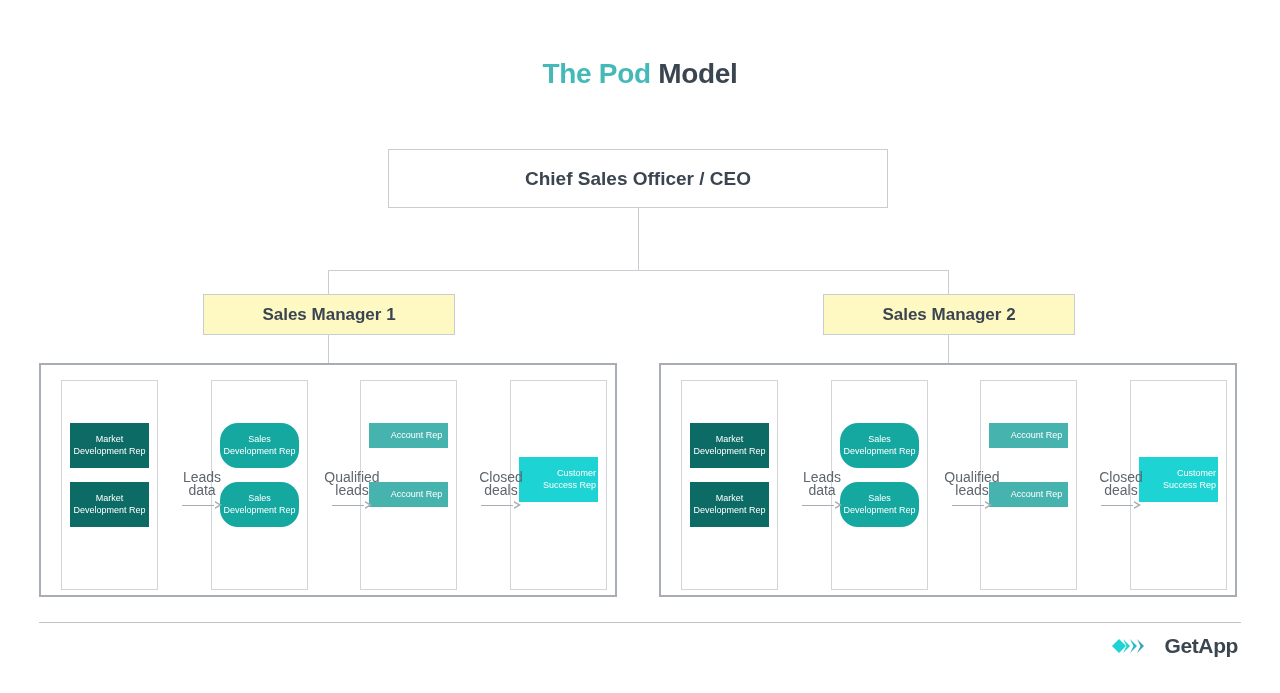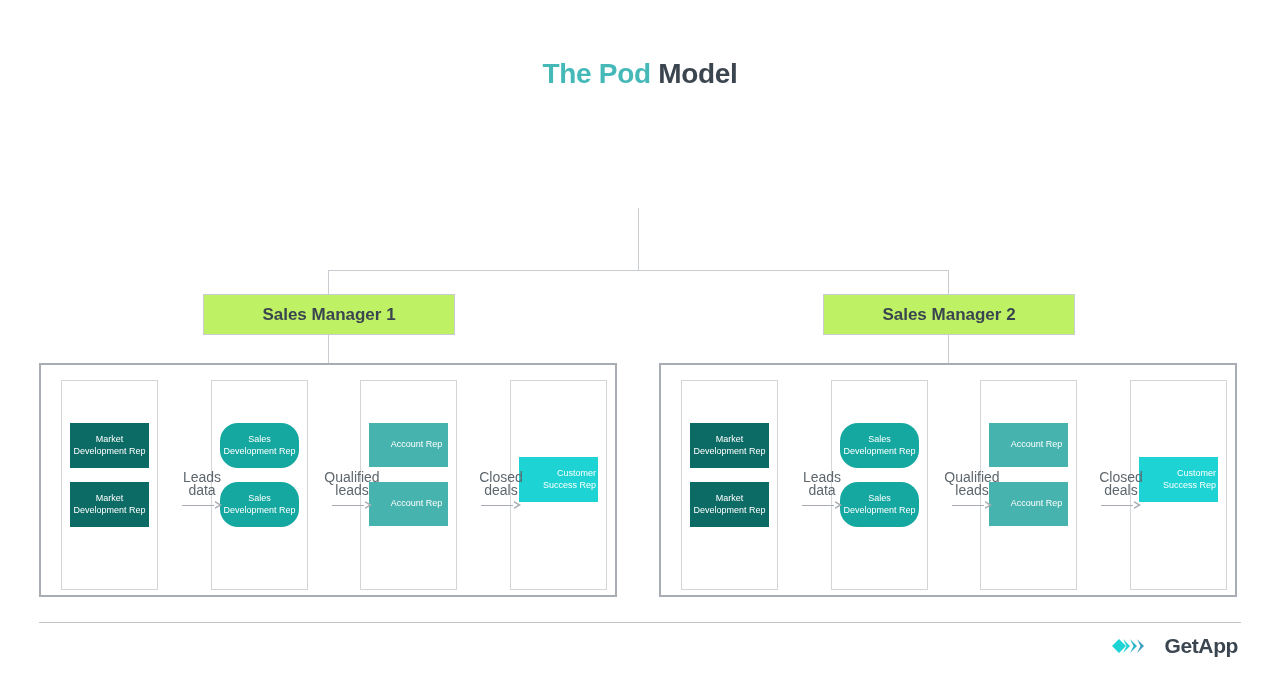--- a/index.html
+++ b/index.html
@@ -49,21 +49,21 @@
     font-weight: bold;
     color: #3b4550;
   }
 
   .mgr-box {
     position: absolute;
     top: 294px;
     width: 252px;
     height: 41px;
     border: 1px solid #c9cdd1;
-    background: #bef264;
+    background: #fef9c3;
     display: flex;
     align-items: center;
     justify-content: center;
     font-size: 17px;
     font-weight: bold;
     color: #3b4550;
   }
   .mgr-left  { left: 203px; }
   .mgr-right { left: 823px; }
 
@@ -116,21 +116,21 @@
     color: #ffffff;
     font-size: 9px;
     line-height: 11.5px;
     text-align: center;
     display: flex;
     align-items: center;
     justify-content: center;
     padding: 2px;
   }
   .chip-tall  { height: 45px; }
-  .chip-short { height: 44px; padding-left: 18px; }
+  .chip-short { height: 25px; padding-left: 18px; }
 
   
   .slot-a { top: 51px; }   
   .slot-b { top: 110px; }  
   .slot-c { top: 85px; text-align: right; }   
 
   .x0 { left: 22px; }
   .x1 { left: 172px; border-radius: 18px; }
   .x2 { left: 321px; }
   .x3 { left: 471px; }
@@ -204,20 +204,23 @@
 </style>
 </head>
 <body>
 
 <div class="slide">
 
   <div class="title">
     <span class="accent">The Pod</span><span class="dark">&nbsp;</span><span class="dark">Model</span>
   </div>
 
+  <div class="ceo-box">
+    <span>Chief Sales Officer / CEO</span>
+  </div>
 
   <div class="line v-ceo"></div>
   <div class="line h-split"></div>
   <div class="line v-l"></div>
   <div class="line v-r"></div>
   <div class="line v-ml"></div>
   <div class="line v-mr"></div>
 
   <div class="mgr-box mgr-left">
     <span>Sales Manager 1</span>

